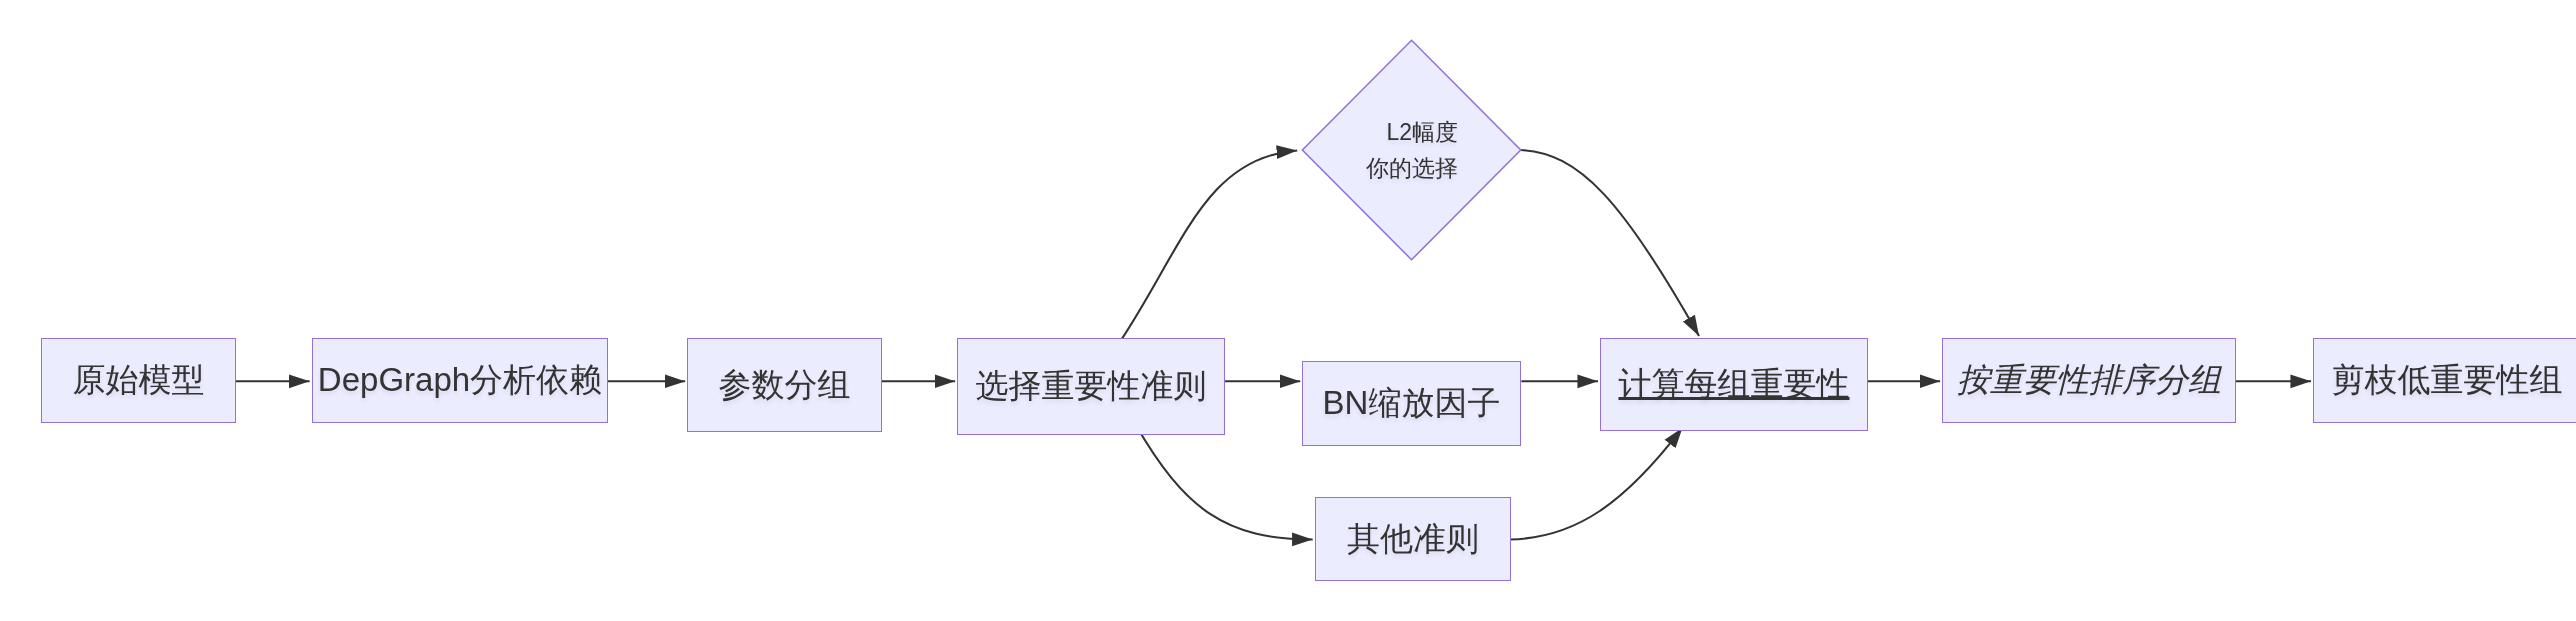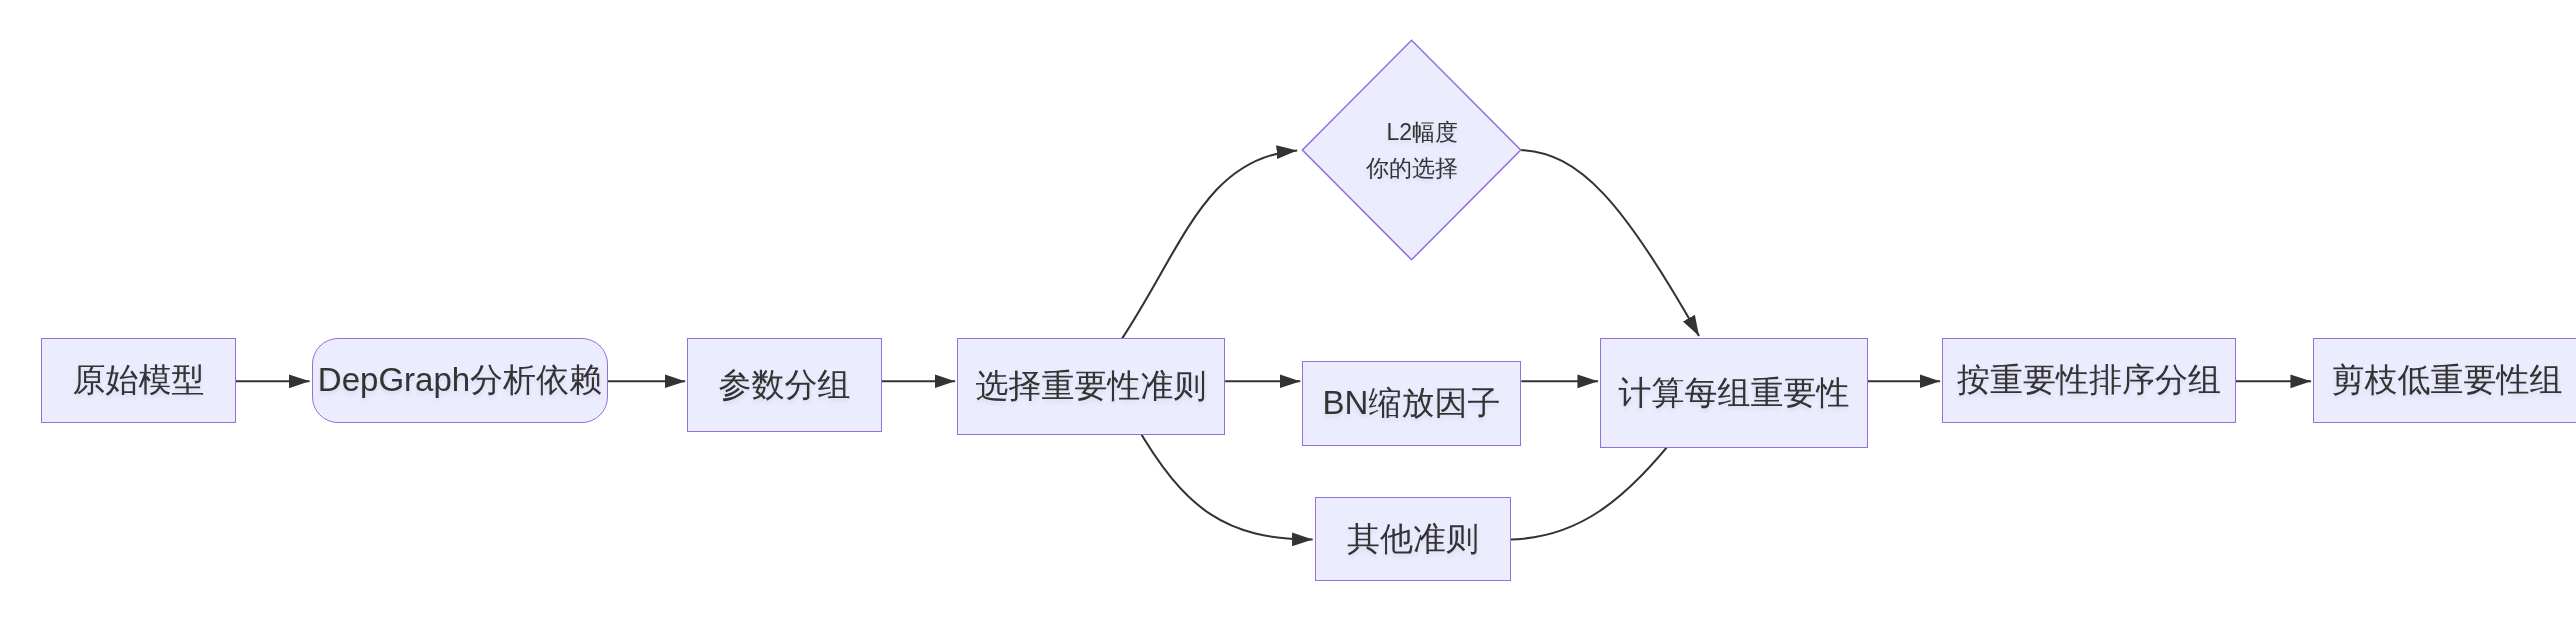--- a/index.html
+++ b/index.html
@@ -86,26 +86,26 @@
         <path class="edge-path" d="M 4340 740 L 4486 740" marker-end="url(#arrowhead)"></path>
         <path class="edge-path" d="M 5010 740 L 5144 740" marker-end="url(#arrowhead)"></path>
         <path class="edge-path" d="M 5720 740 L 5869 740" marker-end="url(#arrowhead)"></path>
       </g>
     <g>
         <polygon points="2528,291 2740,78 2952,291 2740,504" class="diamond-shape"></polygon>
       </g>
   </svg>
   <div class="nodes-layer">
       <div class="flow-node" style="left: 41px; top: 338px; width: 195px; height: 85px;">原始模型</div>
-      <div class="flow-node" style="left: 312px; top: 338px; width: 296px; height: 85px; border-radius: 26px;">DepGraph分析依赖</div>
+      <div class="flow-node" style="left: 312px; top: 338px; width: 296px; height: 85px;">DepGraph分析依赖</div>
       <div class="flow-node" style="left: 687px; top: 338px; width: 195px; height: 94px;">参数分组</div>
       <div class="flow-node" style="left: 957px; top: 338px; width: 268px; height: 97px;">选择重要性准则</div>
       <div class="diamond-label" style="left: 1309px; top: 91px; width: 206px; height: 118px;">L2幅度
 你的选择</div>
       <div class="flow-node" style="left: 1302px; top: 338px; width: 219px; height: 85px; margin-top: 23px;">BN缩放因子</div>
       <div class="flow-node" style="left: 1315px; top: 497px; width: 196px; height: 84px; text-align: center;">其他准则</div>
-      <div class="flow-node" style="left: 1600px; top: 338px; width: 268px; height: 110px;">计算每组重要性</div>
-      <div class="flow-node" style="left: 1942px; top: 338px; width: 294px; height: 85px;">按重要性排序分组</div>
+      <div class="flow-node" style="left: 1600px; top: 338px; width: 268px; height: 93px; text-decoration: underline;">计算每组重要性</div>
+      <div class="flow-node" style="left: 1942px; top: 338px; width: 294px; height: 85px; font-style: italic;">按重要性排序分组</div>
       <div class="flow-node" style="left: 2313px; top: 338px; width: 268px; height: 85px;">剪枝低重要性组</div>
     </div>
 
 </div>
 
 
 </body></html>

